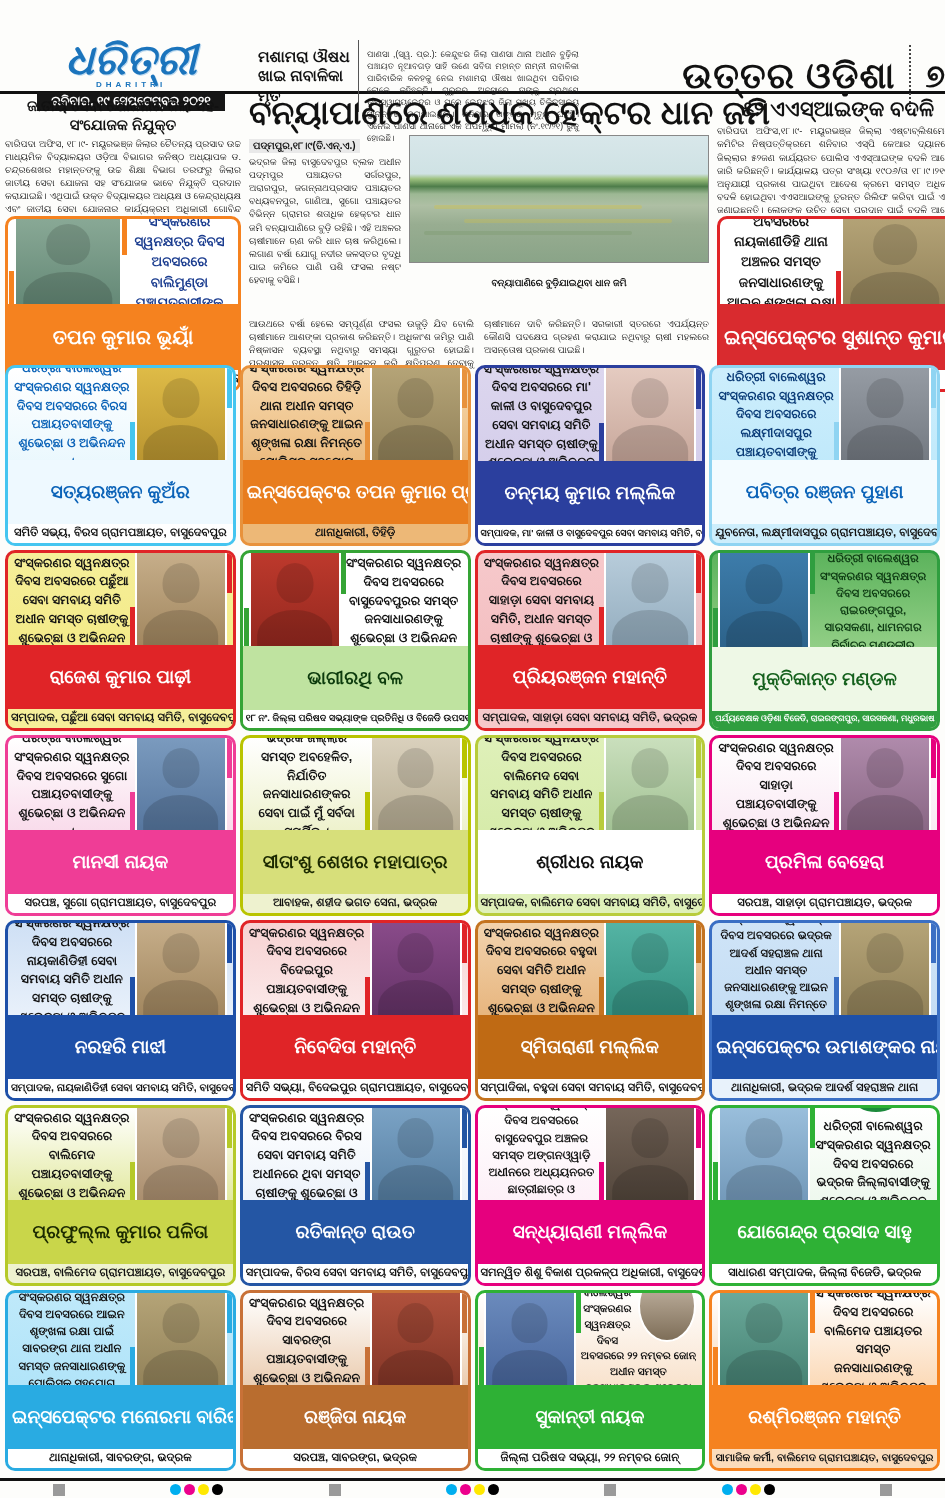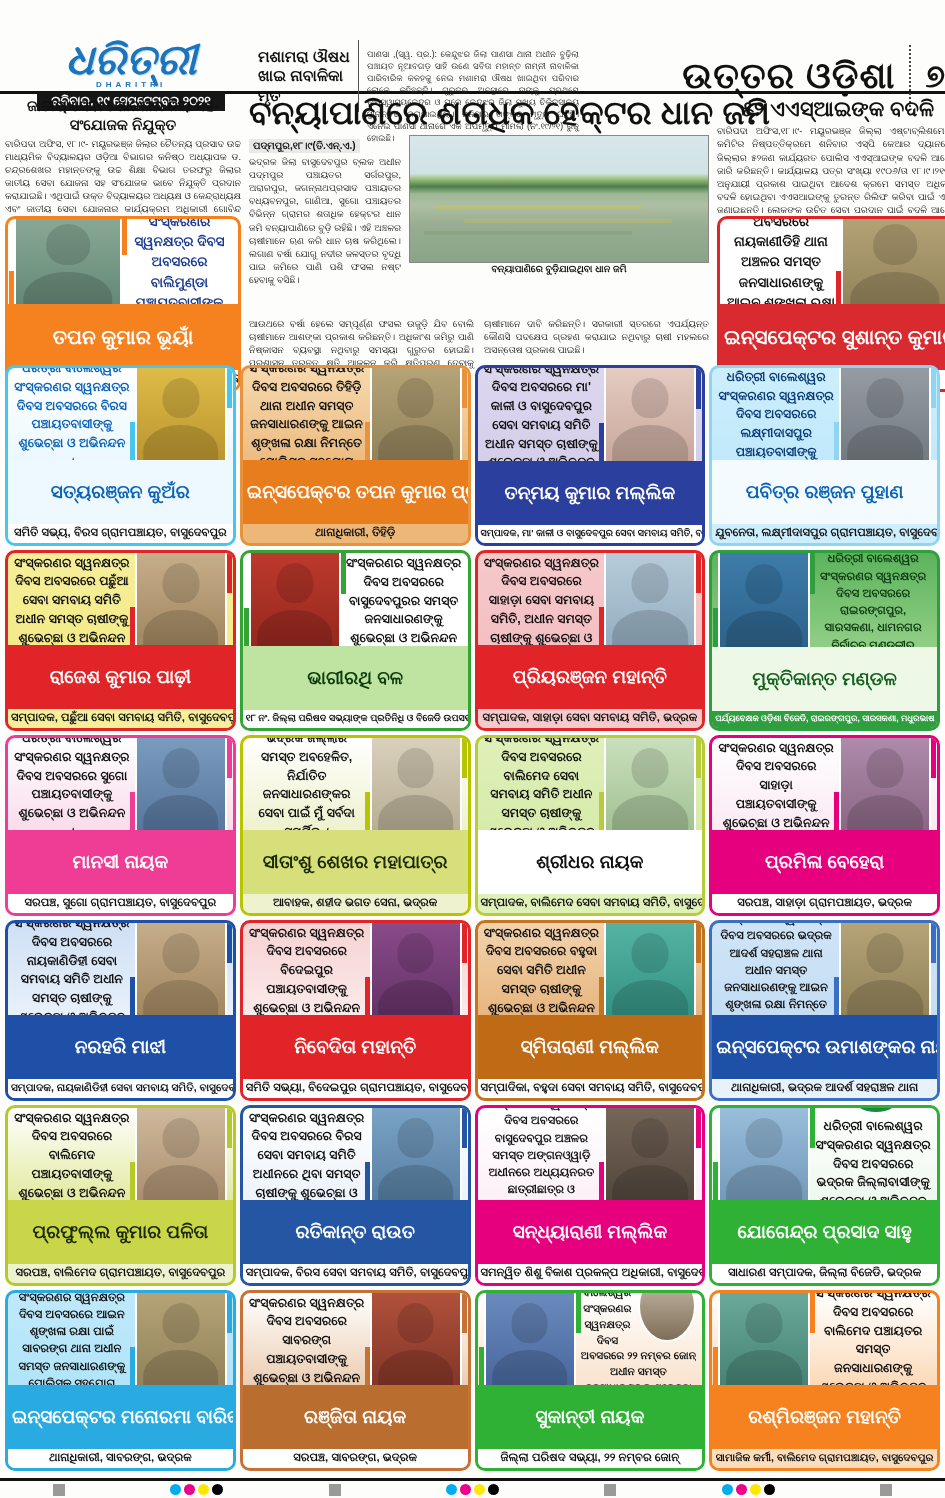--- a/index.html
+++ b/index.html
@@ -29,21 +29,21 @@
   .col-art{display:flex;flex-direction:column;justify-content:center;}
   .ad-slot{margin-top:auto;}
   .main-art{padding:0 4px;display:flex;flex-direction:column;}
   .main-head{font-size:33px;font-weight:800;text-align:center;line-height:1.05;margin-bottom:4px;white-space:nowrap;}
   .main-grid{display:grid;grid-template-columns:152px 1fr;column-gap:8px;}
   .dateline{font-size:10px;font-weight:bold;background:#e9e9e9;display:inline-block;padding:1px 4px;margin-bottom:3px;}
   .main-left-text{font-size:9.3px;line-height:1.42;text-align:justify;height:158px;overflow:hidden;}
   .photo-flood{height:128px;border:1px solid #888;background:
     linear-gradient(180deg,#d8e7ea 0%,#cfe2e4 30%,#9ec27f 34%,#4e7d4a 40%,#9db894 46%,#aebfa4 55%,#98ad91 70%,#8aa488 100%);position:relative;}
   .photo-flood::after{content:"";position:absolute;left:8%;top:55%;width:70%;height:4px;background:#d9c23a55;border-radius:4px;box-shadow:30px 14px 0 #d9c23a44, -10px 26px 0 #7e9a6f66;}
-  .flood-caption{font-size:9.5px;font-weight:bold;text-align:center;margin-top:0;}
+  .flood-caption{font-size:9.5px;font-weight:bold;text-align:center;margin-top:14px;}
   .main-bottom{font-size:9.3px;line-height:1.42;text-align:justify;column-count:2;column-gap:10px;margin-top:4px;height:70px;overflow:hidden;}
   
   #ad-grid{display:grid;grid-template-columns:repeat(4,1fr);gap:4px;padding:3px 5px 0 5px;grid-auto-rows:181px;}
   .ad{--bc:#e02427;--bg1:#ffffff;--bg2:#ffffff;--nb:#e02427;--nc:#ffffff;--sb:#ffffff;--sc:#111111;--mc:#111111;--ph1:#d8c2a8;--ph2:#9c7a58;
       border:3px solid var(--bc);border-radius:10px;background:linear-gradient(180deg,var(--bg1),var(--bg2));
       display:flex;flex-direction:column;overflow:hidden;height:100%;}
   .ad-body{flex:1;display:flex;gap:5px;padding:5px 6px 2px 6px;align-items:center;overflow:hidden;}
   .ad.pleft .ad-body{flex-direction:row-reverse;}
   .msg{flex:1;font-size:12.5px;font-weight:bold;line-height:1.5;text-align:center;color:var(--mc);overflow:hidden;}
   .photo-wrap{position:relative;width:92px;height:122px;flex:0 0 auto;}

